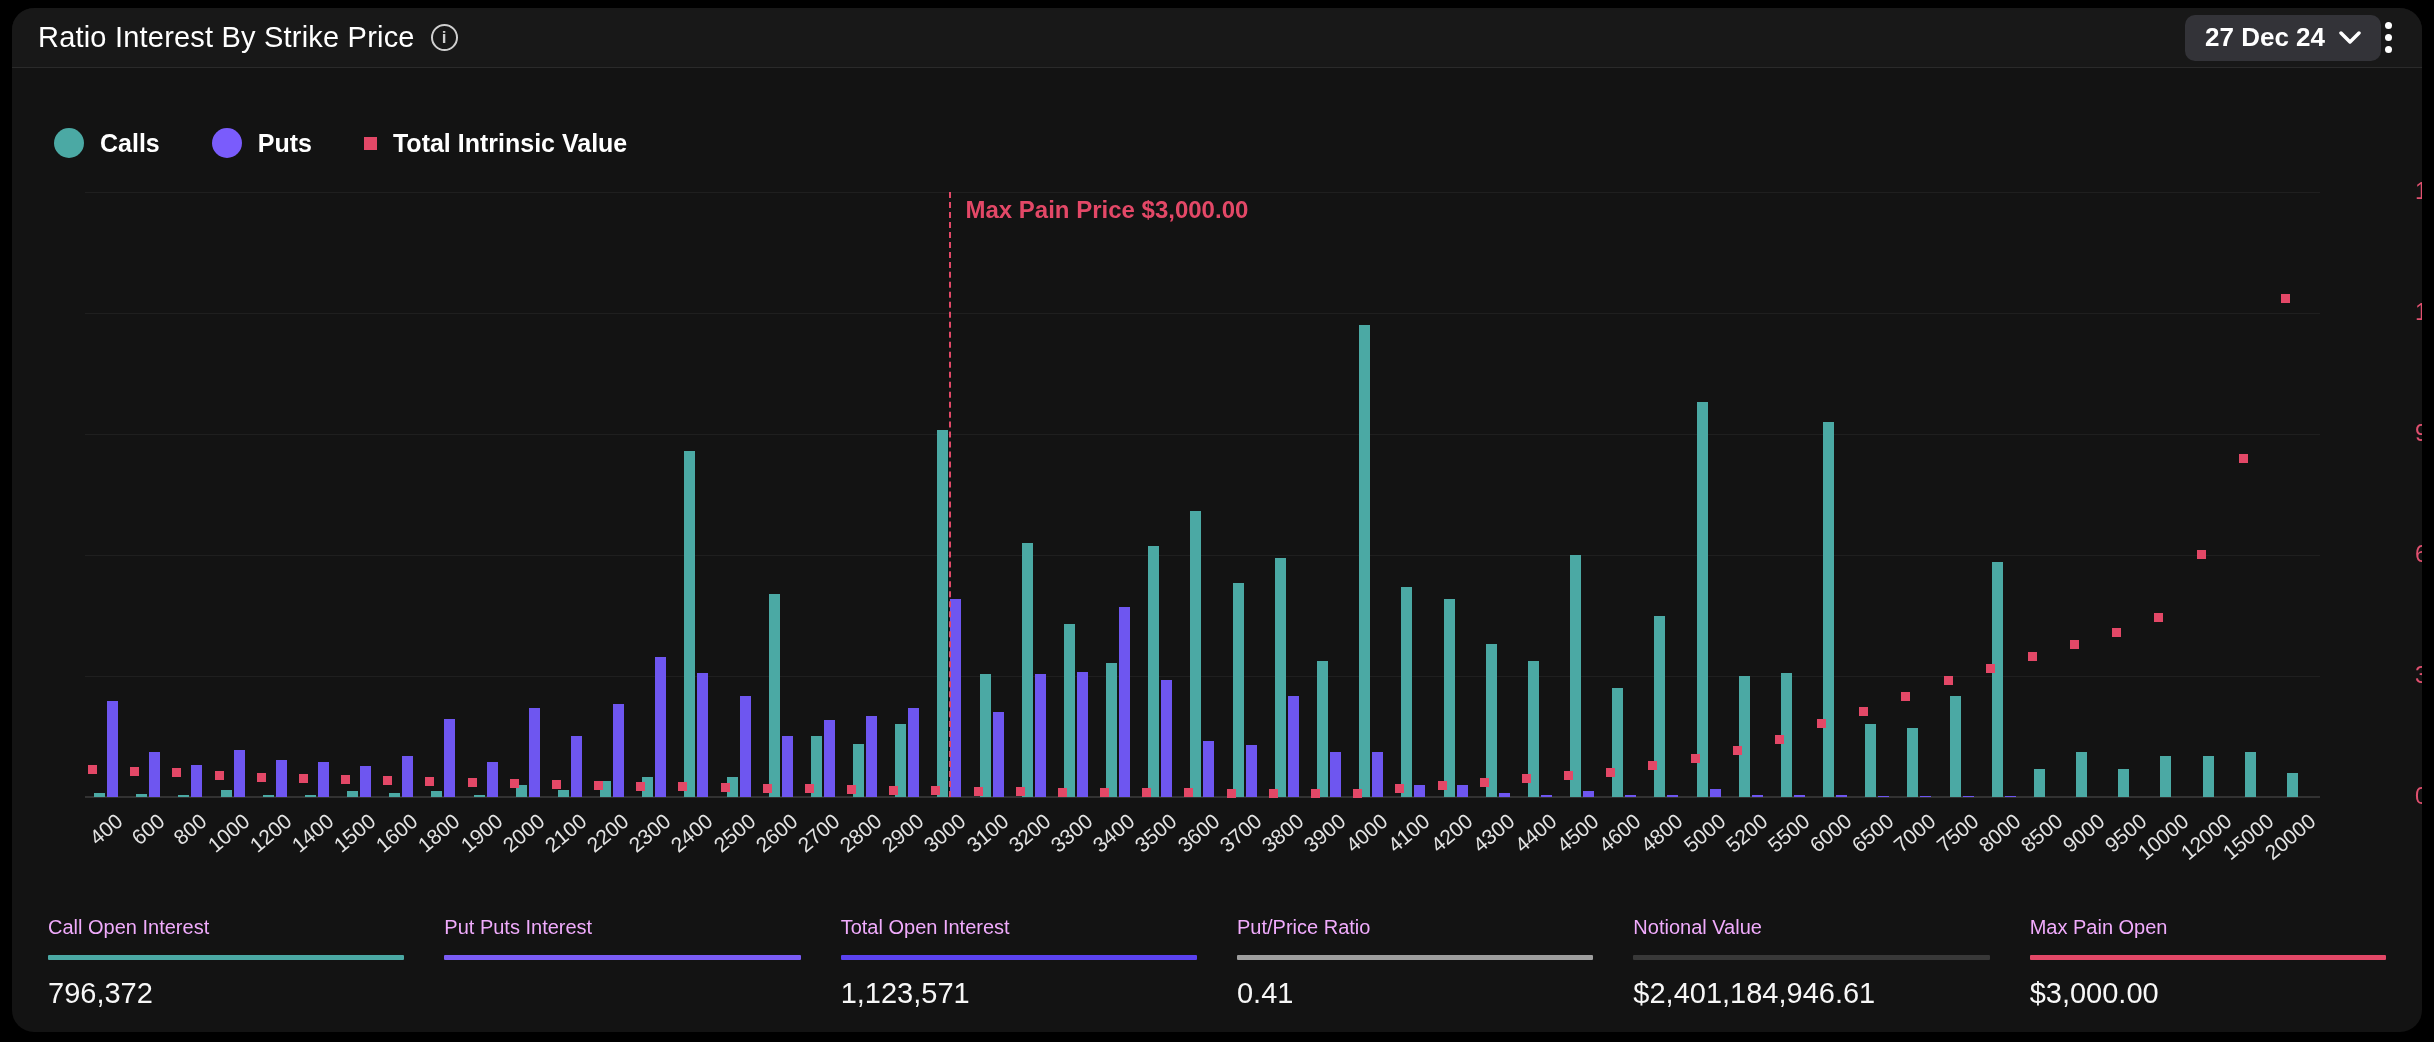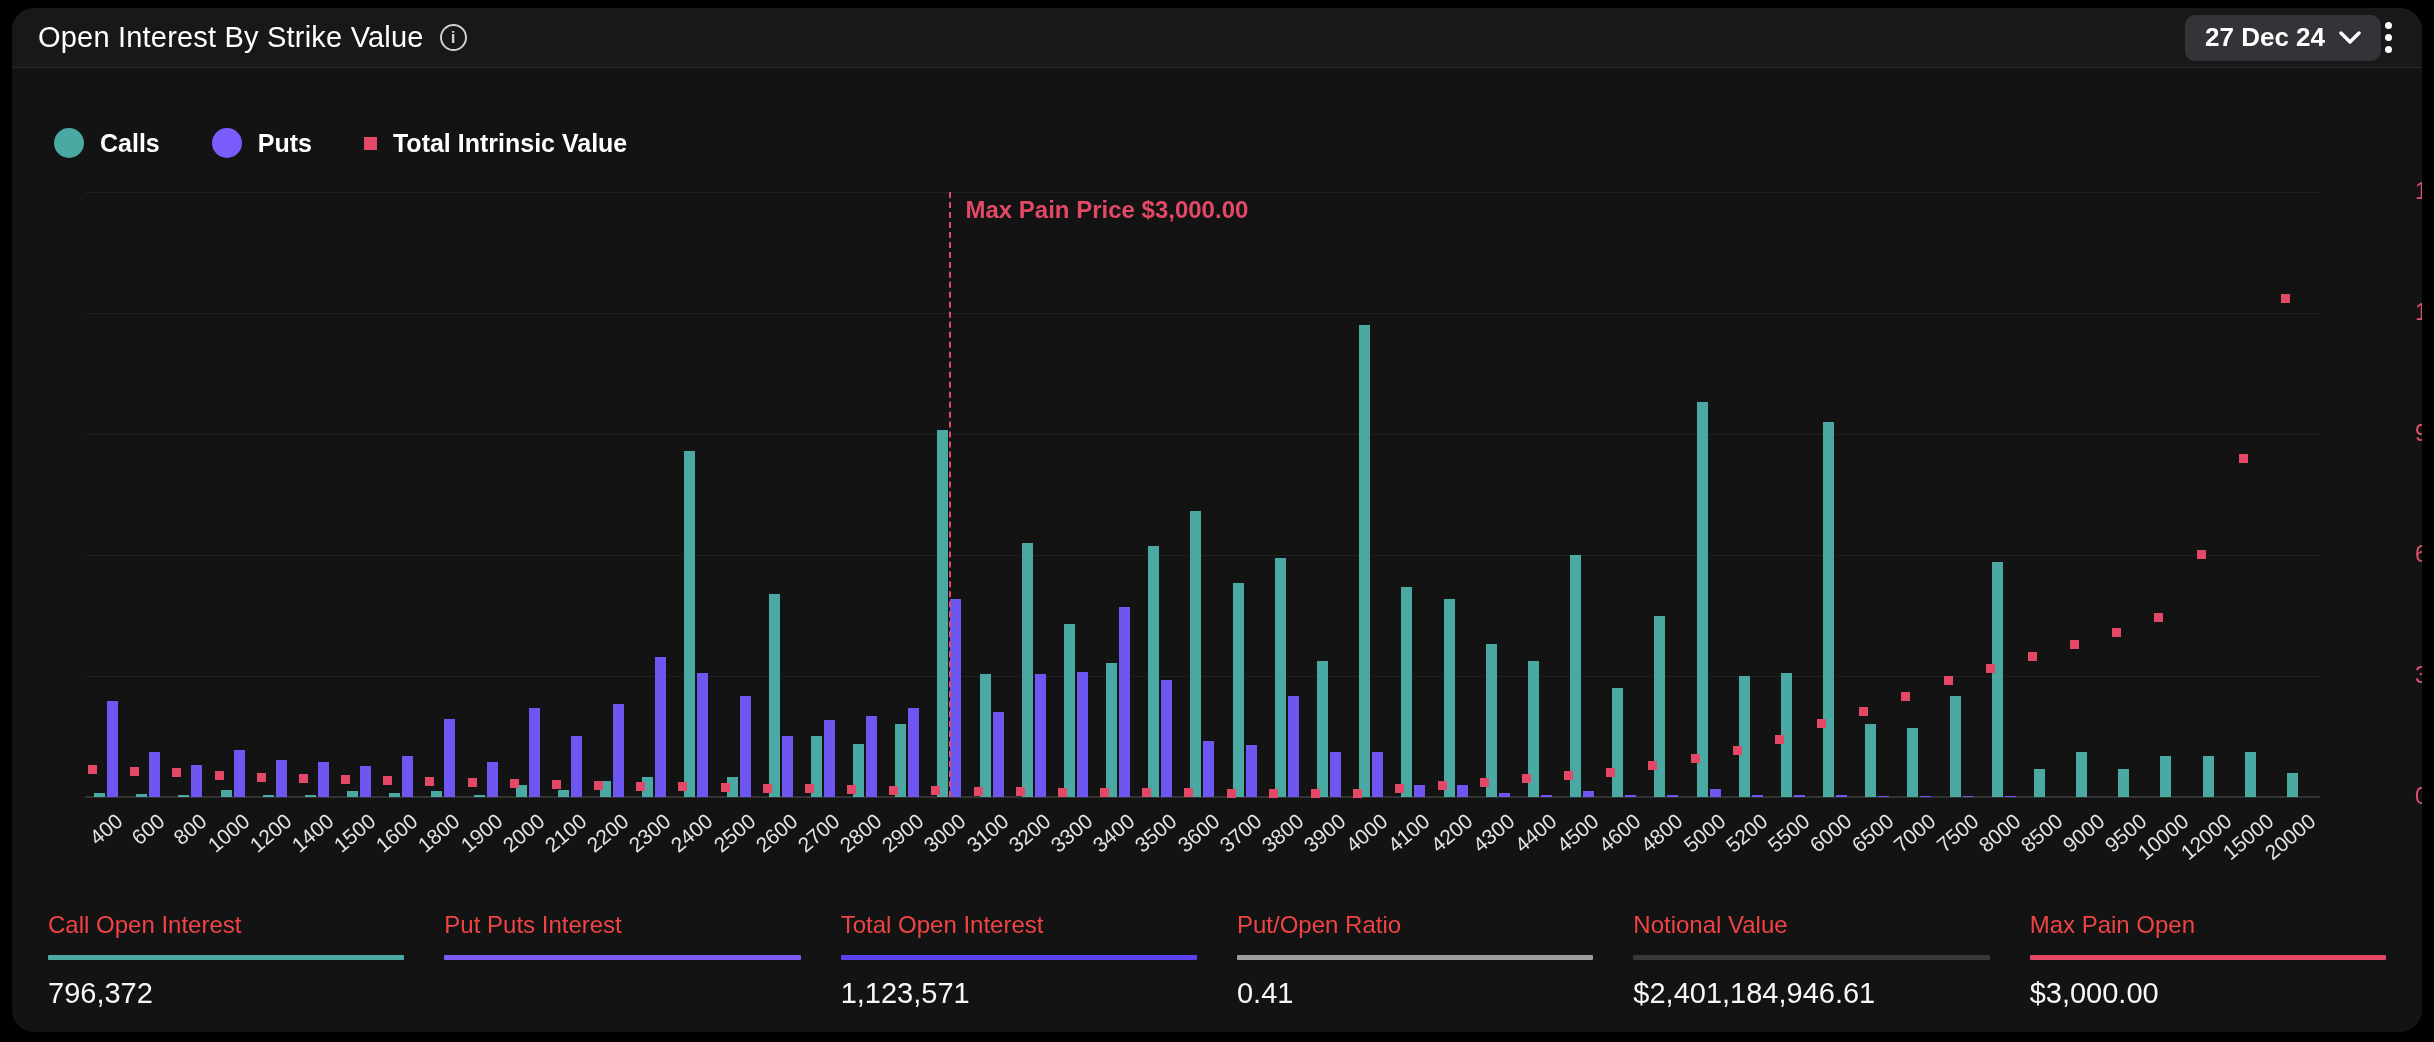--- a/index.html
+++ b/index.html
@@ -45,32 +45,32 @@
   .dot { position:absolute; width:9px; height:9px; }
   .xlab { position:absolute; top:10px; font-size:21px; color:#e3e3e3; white-space:nowrap;
           transform:translateX(-100%) rotate(-40deg); transform-origin:100% 0; }
   .maxpain-line { position:absolute; top:0; bottom:0; border-left:2px dashed; }
   .maxpain-lab { position:absolute; top:4px; font-size:24px; font-weight:700; white-space:nowrap; }
 
   
   .stats { position:absolute; left:0; right:0; bottom:22px; display:flex;
            gap:40px; padding:0 36px; }
   .stat { flex:1; }
-  .stat-label { color:#ef4444; font-size:24px;margin-top:20px; }
+  .stat-label { color:#f0abfc; font-size:20px;margin-top:20px; }
   .stat-line { height:5px; margin-top:16px; border-radius:1px; }
   .stat-value { color:#f7f7f7; font-size:29px; margin-top:17px; }
 </style>
 </head>
 <body>
 
 <div class="card">
 
   <div class="hdr">
     <div class="hdr-left">
-      <div class="title">Open Interest By Strike Value</div>
+      <div class="title">Ratio Interest By Strike Price</div>
       <div class="info">i</div>
     </div>
     <div class="hdr-right">
       <button class="chip">
         <span>27 Dec 24</span>
         <svg width="22" height="14" viewBox="0 0 22 14">
           <path d="M2 2 L11 11 L20 2" fill="none" stroke="#ffffff" stroke-width="3.5" stroke-linecap="round" stroke-linejoin="round"></path>
         </svg>
       </button>
       <div class="kebab">
@@ -442,21 +442,21 @@
       <div class="stat">
         <div class="stat-label">Put Puts Interest</div>
         <div class="stat-line" style="background: rgb(122, 92, 245);"></div>
       </div>
       <div class="stat">
         <div class="stat-label">Total Open Interest</div>
         <div class="stat-line" style="background: rgb(90, 66, 240);"></div>
         <div class="stat-value">1,123,571</div>
       </div>
       <div class="stat">
-        <div class="stat-label">Put/Open Ratio</div>
+        <div class="stat-label">Put/Price Ratio</div>
         <div class="stat-line" style="background: rgb(158, 158, 158);"></div>
         <div class="stat-value">0.41</div>
       </div>
       <div class="stat">
         <div class="stat-label">Notional Value</div>
         <div class="stat-line" style="background: rgb(56, 56, 56);"></div>
         <div class="stat-value">$2,401,184,946.61</div>
       </div>
       <div class="stat">
         <div class="stat-label">Max Pain Open</div>

